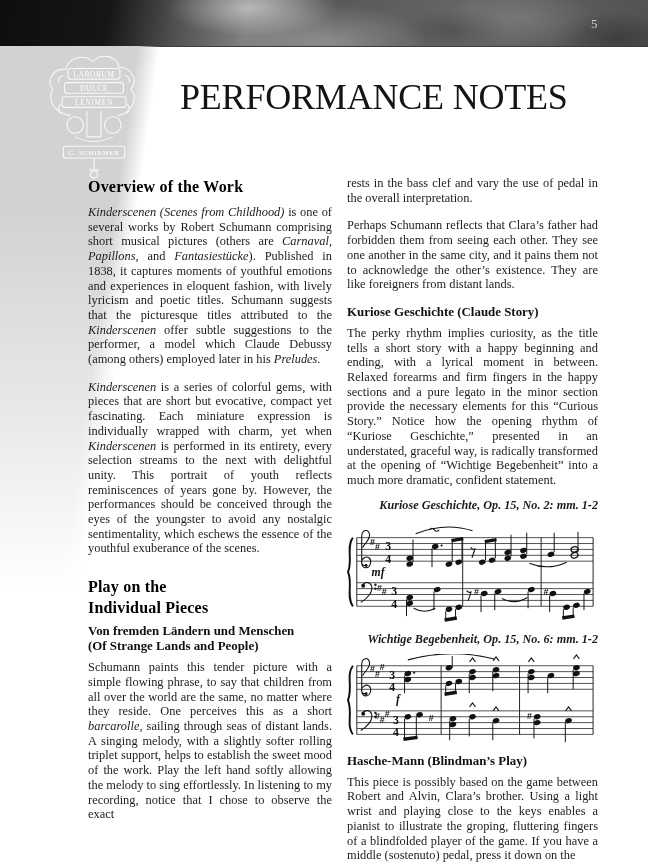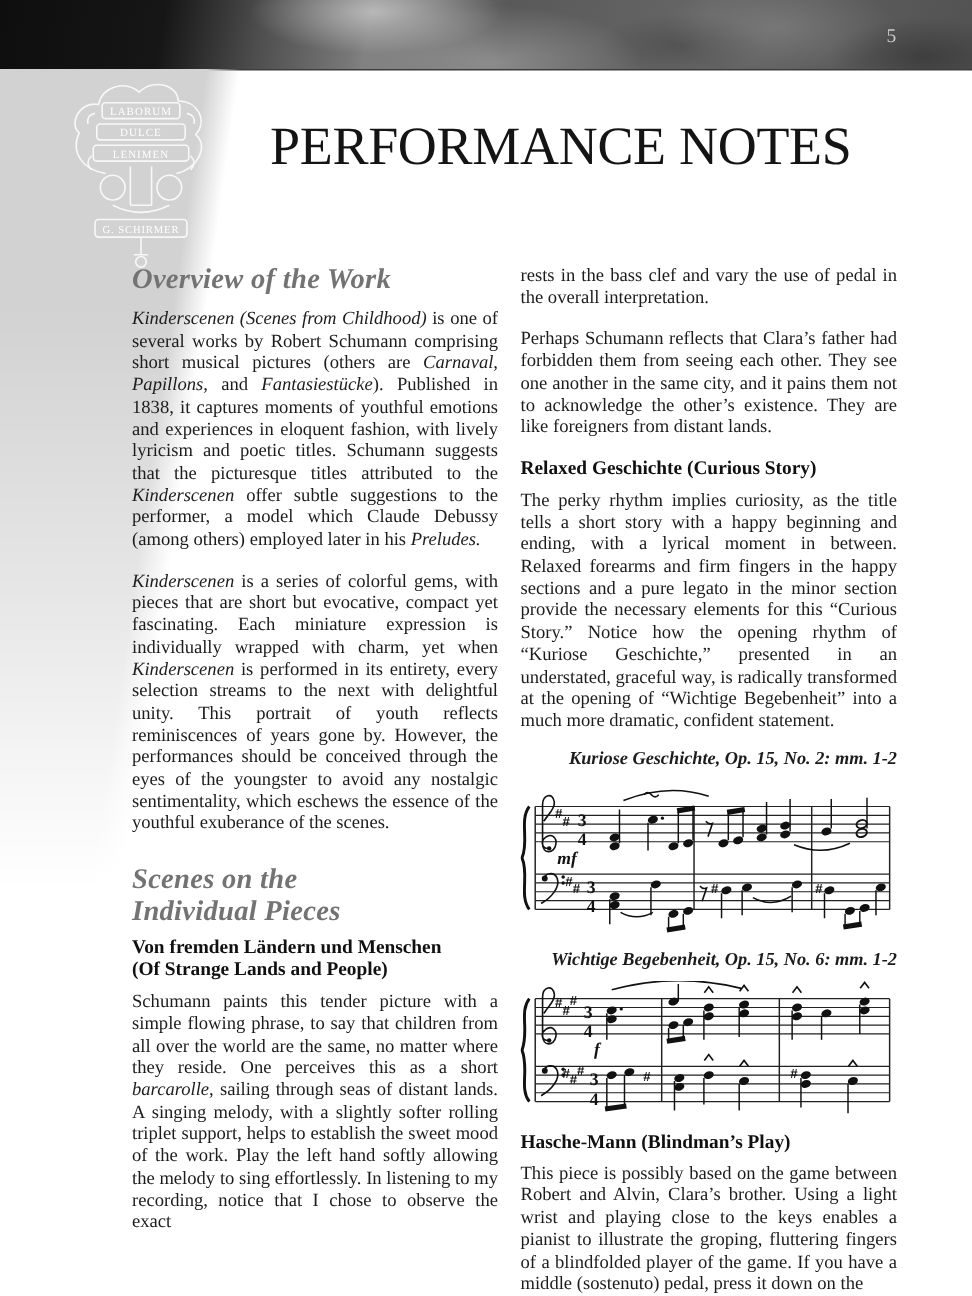--- a/index.html
+++ b/index.html
@@ -38,21 +38,21 @@
   .logo text{fill:#ffffff;font-family:"Liberation Serif",serif;}
   
   .title{
     position:absolute;top:76px;left:149px;
     font-size:36px;letter-spacing:-0.2px;color:#141414;white-space:nowrap;margin-left:31px;
   }
   
   .content{position:absolute;left:88px;top:176px;width:510px;display:flex;gap:15px;}
   .col-left{width:244px;}
   .col-right{width:251px;}
-  h2{font-size:19px;margin:0 0 8px 0;color:#737373;line-height:21px;letter-spacing:0.2px;font-style:italic;}
+  h2{font-size:16px;margin:0 0 8px 0;color:#000000;line-height:21px;letter-spacing:0.2px;}
   h2.second{margin-top:20px;margin-bottom:6px;}
   h3{font-size:12.9px;margin:0 0 6px 0;color:#101010;line-height:15px;}
   h3.inline-head{margin:2px 0 6px 0;}
   p{font-size:12.4px;line-height:14.7px;text-align:justify;margin:0 0 13px 0;}
   p:last-child{margin-bottom:0;}
   .caption{
     font-size:12.2px;font-weight:bold;font-style:italic;
     margin:10px 0 7px 0;text-align:right;
   }
   figure{margin:0 0 8px 0;padding:0;}
@@ -103,35 +103,35 @@
   <div class="title">PERFORMANCE NOTES</div>
 
   <div class="content">
 
     <div class="col-left">
       <h2>Overview of the Work</h2>
       <p><i>Kinderscenen (Scenes from Childhood)</i><span> is one of several works by Robert Schumann comprising short musical pictures (others are </span><i>Carnaval, Papillons,</i><span> and </span><i>Fantasiestücke</i><span>). Published in 1838, it captures moments of youthful emotions and experiences in eloquent fashion, with lively lyricism and poetic titles. Schumann suggests that the picturesque titles attributed to the </span><i>Kinderscenen</i><span> offer subtle suggestions to the performer, a model which Claude Debussy (among others) employed later in his </span><i>Preludes.</i></p>
       <p><i>Kinderscenen</i><span> is a series of colorful gems, with pieces that are short but evocative, compact yet fascinating. Each miniature expression is individually wrapped with charm, yet when </span><i>Kinderscenen</i><span> is performed in its entirety, every selection streams to the next with delightful unity. This portrait of youth reflects reminiscences of years gone by. However, the performances should be conceived through the eyes of the youngster to avoid any nostalgic sentimentality, which eschews the essence of the youthful exuberance of the scenes.</span></p>
 
       <h2 class="second">
-        <span>Scenes on the</span><br>
+        <span>Play on the</span><br>
         <span>Individual Pieces</span>
       </h2>
       <h3>
         <span>Von fremden Ländern und Menschen</span><br>
         <span>(Of Strange Lands and People)</span>
       </h3>
       <p><span>Schumann paints this tender picture with a simple flowing phrase, to say that children from all over the world are the same, no matter where they reside. One perceives this as a short </span><i>barcarolle,</i><span> sailing through seas of distant lands. A singing melody, with a slightly softer rolling triplet support, helps to establish the sweet mood of the work. Play the left hand softly allowing the melody to sing effortlessly. In listening to my recording, notice that I chose to observe the exact</span></p>
     </div>
 
     <div class="col-right">
       <p><span>rests in the bass clef and vary the use of pedal in the overall interpretation.</span></p>
       <p><span>Perhaps Schumann reflects that Clara’s father had forbidden them from seeing each other. They see one another in the same city, and it pains them not to acknowledge the other’s existence. They are like foreigners from distant lands.</span></p>
 
-      <h3 class="inline-head">Relaxed Geschichte (Curious Story)</h3>
+      <h3 class="inline-head">Kuriose Geschichte (Claude Story)</h3>
       <p style="margin-bottom:6px;"><span>The perky rhythm implies curiosity, as the title tells a short story with a happy beginning and ending, with a lyrical moment in between. Relaxed forearms and firm fingers in the happy sections and a pure legato in the minor section provide the necessary elements for this “Curious Story.” Notice how the opening rhythm of “Kuriose Geschichte,” presented in an understated, graceful way, is radically transformed at the opening of “Wichtige Begebenheit” into a much more dramatic, confident statement.</span></p>
 
       <div class="caption">Kuriose Geschichte, Op. 15, No. 2: mm. 1-2</div>
 
       <figure>
         <svg class="music" viewBox="0 0 256 104">
           <path class="ln" d="M10 18H251 M10 24H251 M10 30H251 M10 36H251 M10 42H251"></path>
           <path class="ln" d="M10 64H251 M10 70H251 M10 76H251 M10 82H251 M10 88H251"></path>
           <path class="bar" d="M10 18V88 M118 18V88 M198 18V88 M251 18V88"></path>
           <path d="M6 18 C-1 27 6 42 1 53 C6 64 -1 79 6 88" fill="none" stroke="#111" stroke-width="2"></path>

